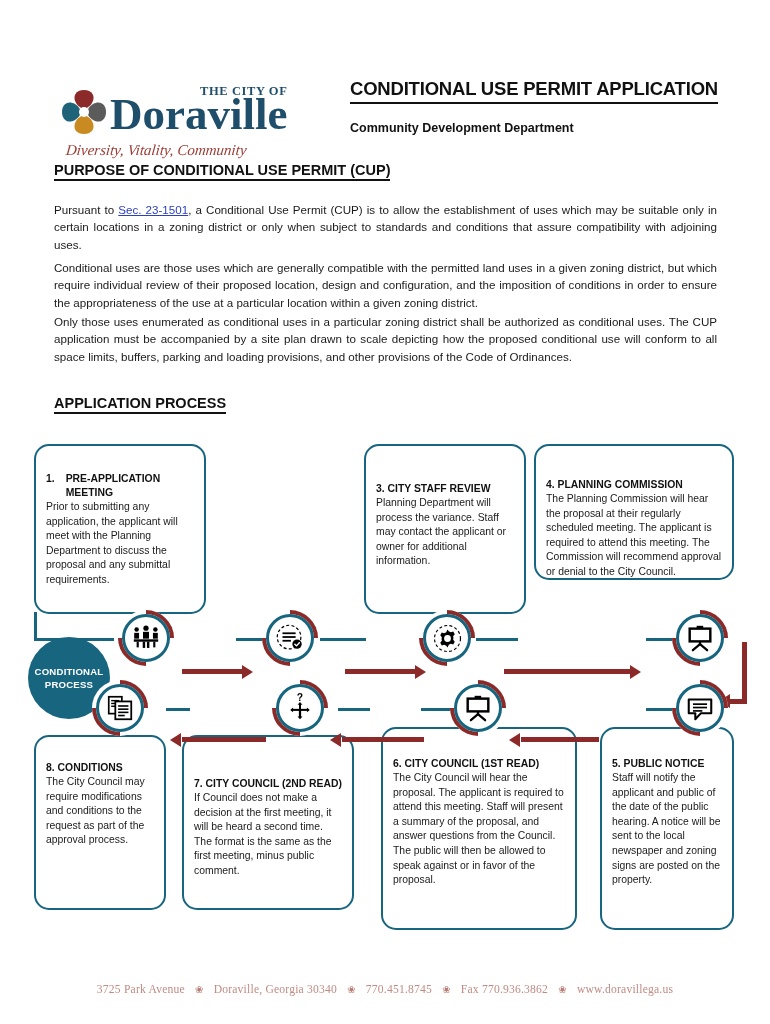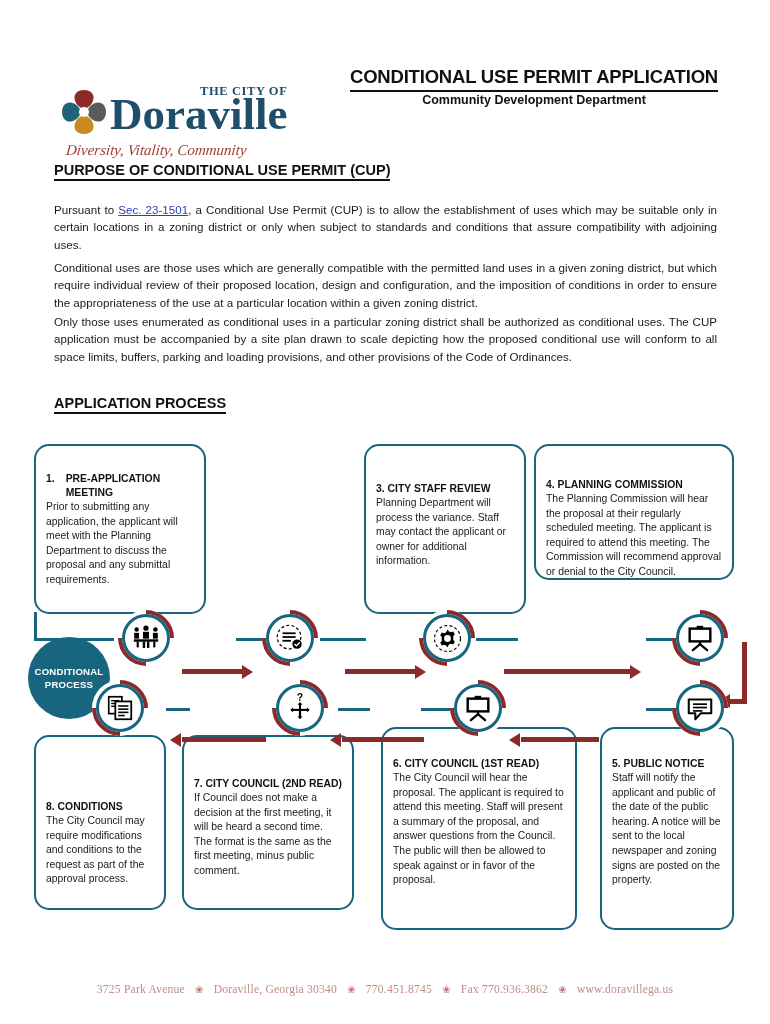--- a/index.html
+++ b/index.html
@@ -26,27 +26,27 @@
     font-family:"Liberation Serif", serif;
     font-size:45px; line-height:45px; color:#1F4E6B; font-weight:700;
     position:absolute; left:0px; top:14px; white-space:nowrap;
   }
   .brand-tagline {
     position:absolute; left:8px; top:62px;
     font-family:"Liberation Serif", serif; font-style:italic;
     font-size:15px; color:#9E3B33; white-space:nowrap;
     transform: skewX(-6deg);
   }
-  .title-block { position:absolute; right:52px; top:14px; text-align:center; }
+  .title-block { position:absolute; right:52px; top:26px; text-align:left; }
   .doc-title {
     font-size:18.5px; font-weight:bold; color:#111;
     border-bottom:2px solid #111; padding-bottom:2px; display:inline-block;
     letter-spacing:-0.2px; white-space:nowrap;
   }
-  .doc-subtitle { font-size:12.5px; font-weight:bold; color:#111; margin-top:1px; white-space:nowrap; }
+  .doc-subtitle { font-size:12.5px; font-weight:bold; color:#111; margin-top:17px; white-space:nowrap; }
 
   
   .sec-head {
     position:absolute; font-size:14.5px; font-weight:bold; color:#111;
     border-bottom:2px solid #111; display:inline-block; padding-bottom:1px;
     white-space:nowrap;
   }
   #purpose-head { left:54px; top:162px; }
   #process-head { left:54px; top:395px; }
 
@@ -86,21 +86,21 @@
   
   #box8 { left:34px;  top:303px; width:132px; height:175px; }
   #box7 { left:182px; top:303px; width:172px; height:175px; }
   #box6 { left:381px; top:295px; width:196px; height:203px; }
   #box5 { left:600px; top:295px; width:134px; height:203px; }
 
   #box1 .pad { padding-top:26px; }
   #box2 .pad { padding-top:50px; }
   #box3 .pad { padding-top:36px; }
   #box4 .pad { padding-top:32px; }
-  #box8 .pad { padding-top:55px;margin-top:8px; }
+  #box8 .pad { padding-top:24px; }
   #box7 .pad { padding-top:40px; }
   #box6 .pad { padding-top:28px; }
   #box5 .pad { padding-top:28px; }
 
   .num-hang { display:flex; gap:11px; }
   .num-hang .n { font-weight:bold; }
 
   
   .tline { position:absolute; background:#17657F; z-index:1; }
 

